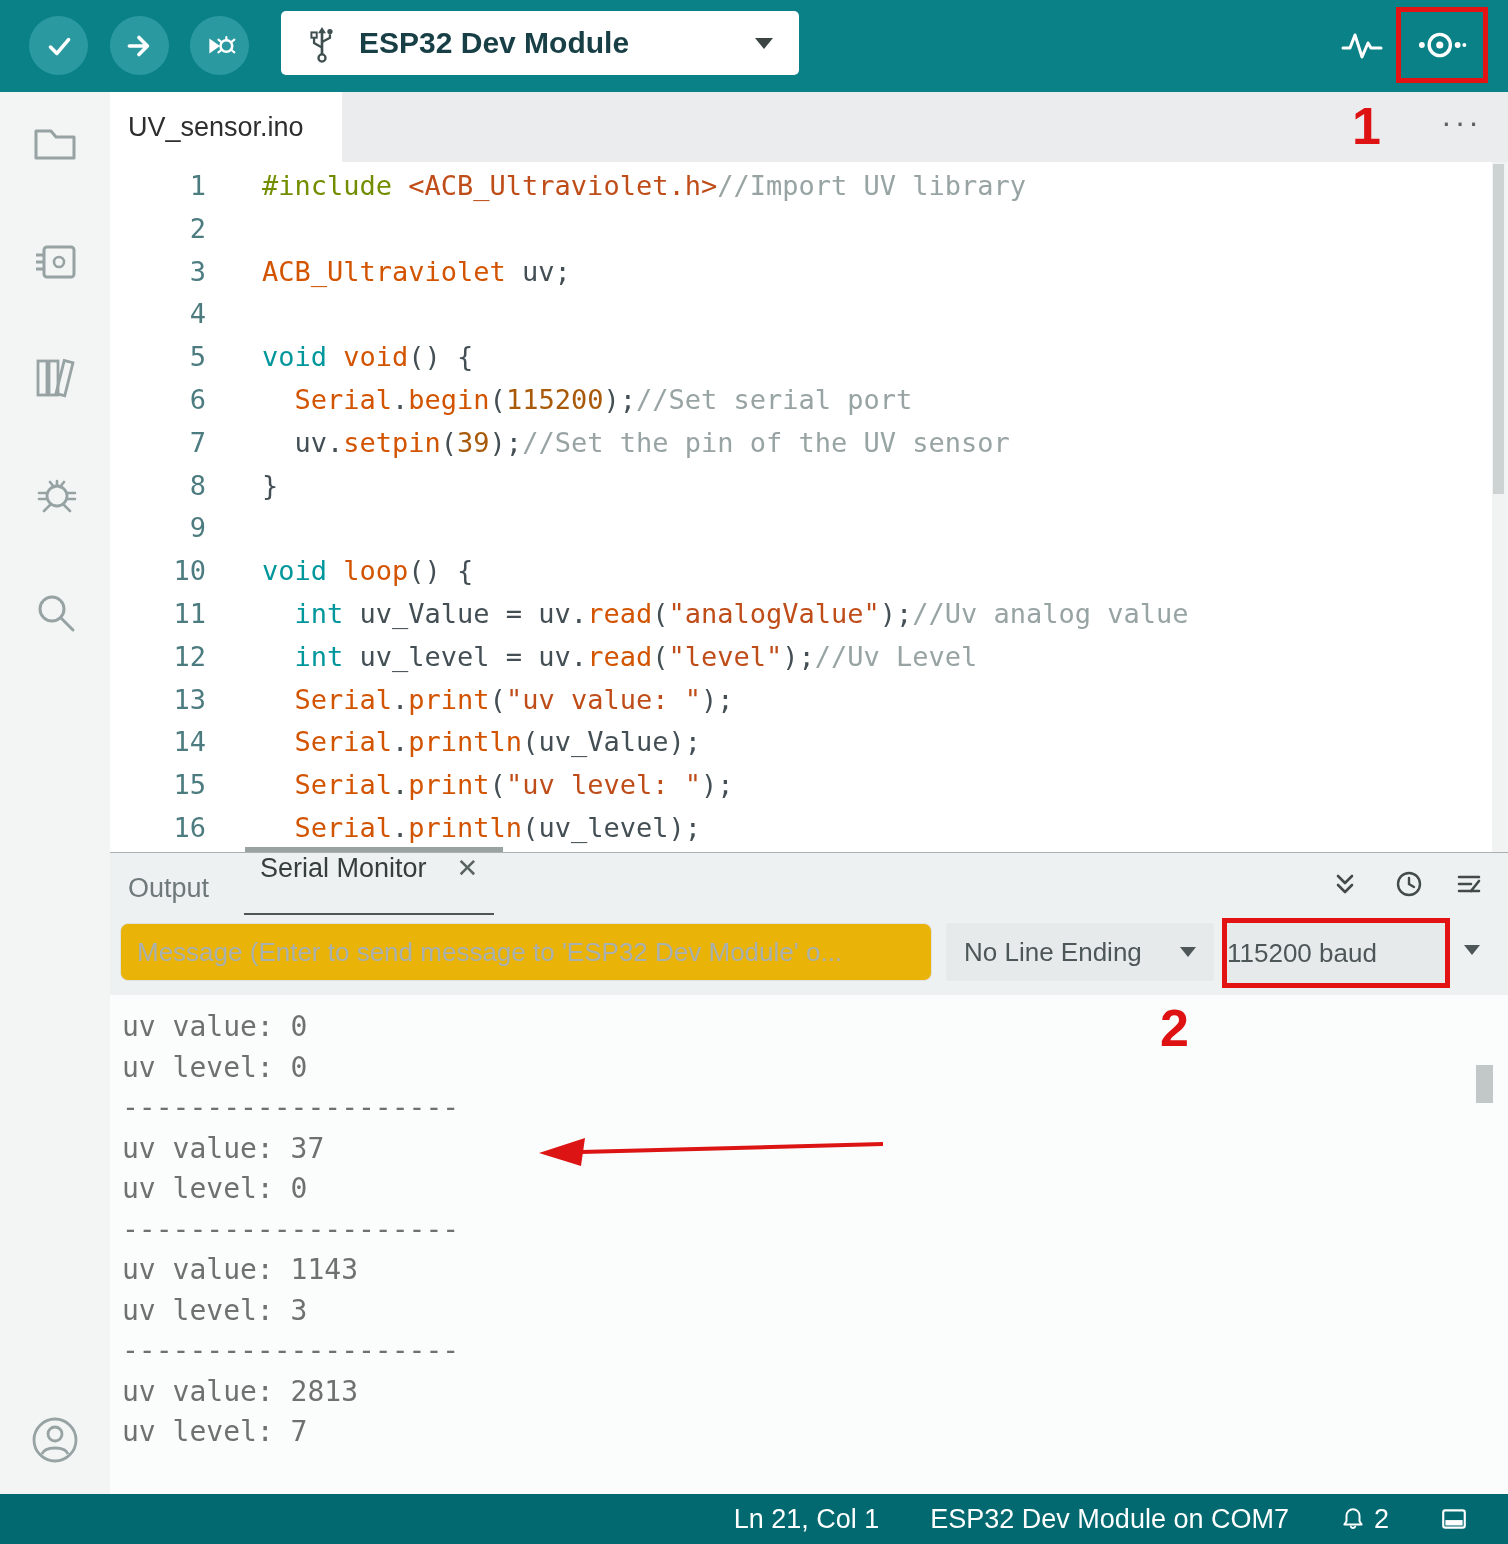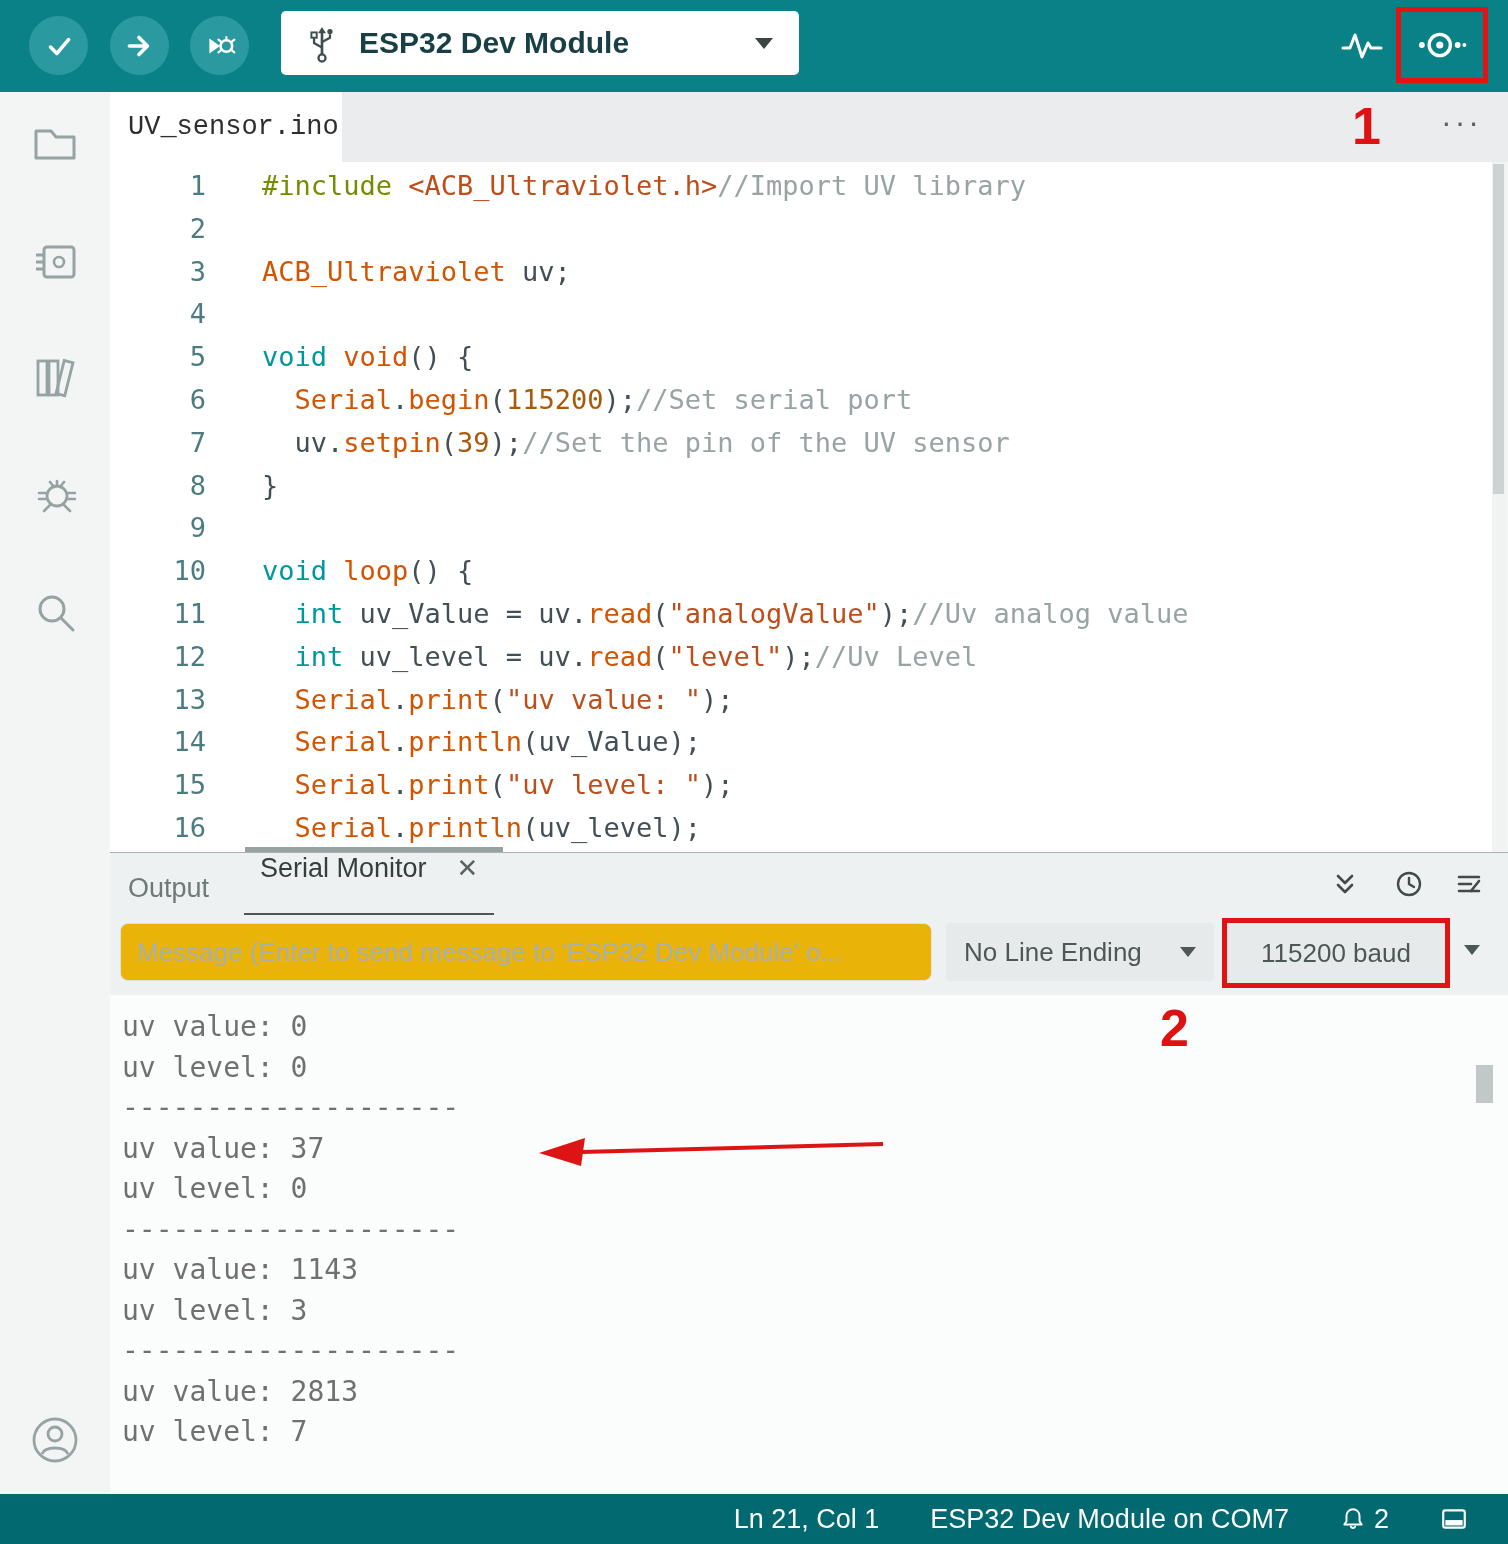--- a/index.html
+++ b/index.html
@@ -25,21 +25,21 @@
 
   
   .sidebar { position:absolute; left:0; top:92px; width:110px; height:1402px; background:#f3f5f5; }
   .s-icon { position:absolute; left:29px; width:52px; height:52px; cursor:pointer; }
   .sp-folder { top:26px; } .sp-boards { top:144px; } .sp-library { top:260px; }
   .sp-debug { top:374px; } .sp-search { top:494px; } .sp-account { top:1322px; }
 
   
   .tabstrip { position:absolute; left:110px; top:92px; width:1398px; height:70px; background:#ebeced; }
   .tab { position:absolute; left:0; top:0; width:232px; height:70px; background:#fff;
-         display:flex; align-items:center; padding-left:18px; font-size:27px; color:#2e2e2e; cursor:pointer;font-family:Liberation Mono, monospace; }
+         display:flex; align-items:center; padding-left:18px; font-size:27px; color:#2e2e2e; cursor:pointer; }
   .more-menu { position:absolute; right:26px; top:12px; font-size:32px; color:#5c6262;
                letter-spacing:3px; cursor:pointer; }
 
   
   .editor { position:absolute; left:110px; top:162px; width:1382px; height:690px; background:#fff;
             font-family:"DejaVu Sans Mono", monospace; font-size:27px; padding-top:3px; overflow:hidden; cursor:text; }
   .code-line { display:flex; height:42.8px; line-height:42.8px; white-space:pre; }
   .ln { width:96px; text-align:right; color:#4d7c80; flex:none; }
   .lc { padding-left:56px; color:#434f54; }
   .tok-pre { color:#728e00; }
@@ -67,21 +67,21 @@
   .msg-input { position:absolute; left:10px; top:70px; width:812px; height:58px; background:#eab308;
                border:1px solid #dfe3e3; border-radius:8px; font-size:26px; color:#454f4f;
                padding:0 16px; font-family:"Liberation Sans", sans-serif; }
   .msg-input::placeholder { color:#a8afaf; overflow:hidden; }
   .dd { background:#e7eaea; display:flex; align-items:center; font-size:26px; color:#4e5757; cursor:pointer; }
   .dd-lineend { position:absolute; left:836px; top:70px; width:268px; height:58px;
                 justify-content:space-between; padding:0 18px; border-radius:3px; }
   .dd-caret { width:0; height:0; border-left:8px solid transparent; border-right:8px solid transparent;
               border-top:10px solid #4e5757; }
   .baud-box { position:absolute; left:1112px; top:65px; width:228px; height:70px; border:5px solid #e31313;
-              background:#e7eaea; display:flex; align-items:center; justify-content:center;
+              background:#e7eaea; display:flex; align-items:center; justify-content:flex-start;
               font-size:26px; color:#4e5757; cursor:pointer; }
   .baud-caret { position:absolute; left:1354px; top:92px; }
 
   .console { position:absolute; left:0; top:142px; width:1398px; height:499px; background:#fbfcfc;
              padding:12px 0 0 12px; font-family:"DejaVu Sans Mono", monospace; font-size:28px;
              color:#707070; overflow:hidden; }
   .serial-line { height:40.5px; line-height:40.5px; white-space:pre; }
   .cthumb { position:absolute; left:1366px; top:212px; width:17px; height:38px; background:#c2c8c8; cursor:pointer; }
 
   

